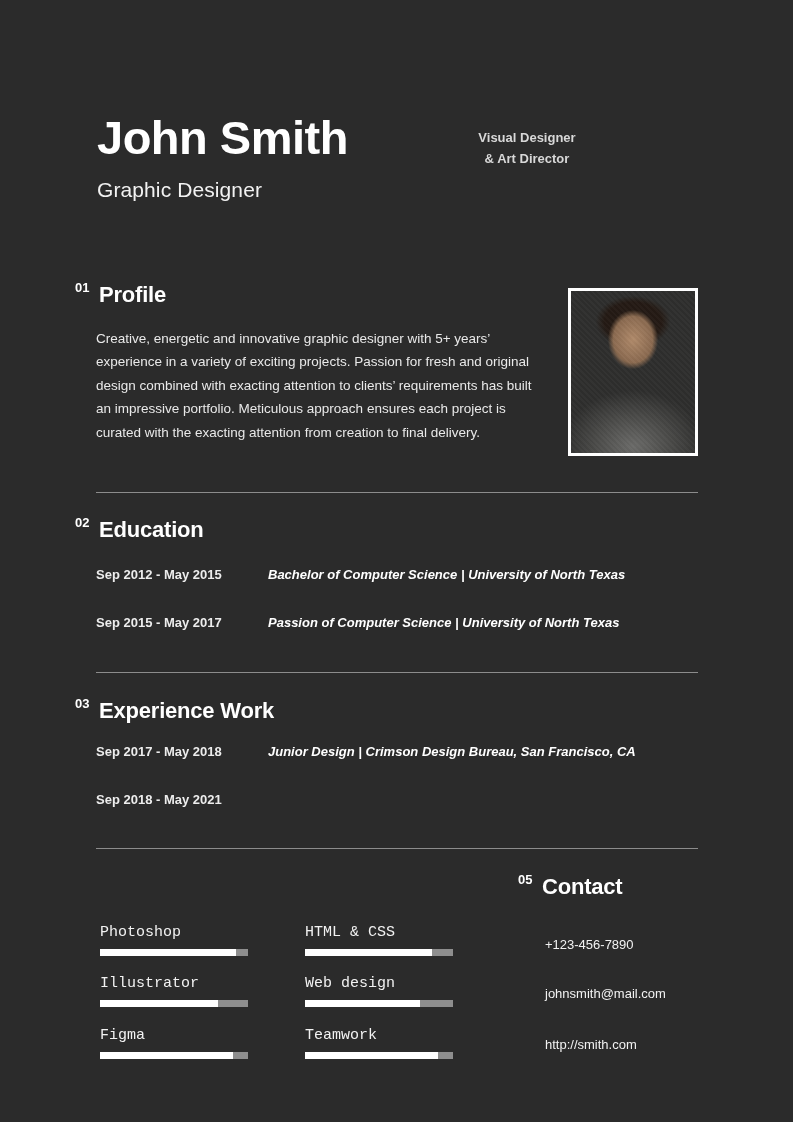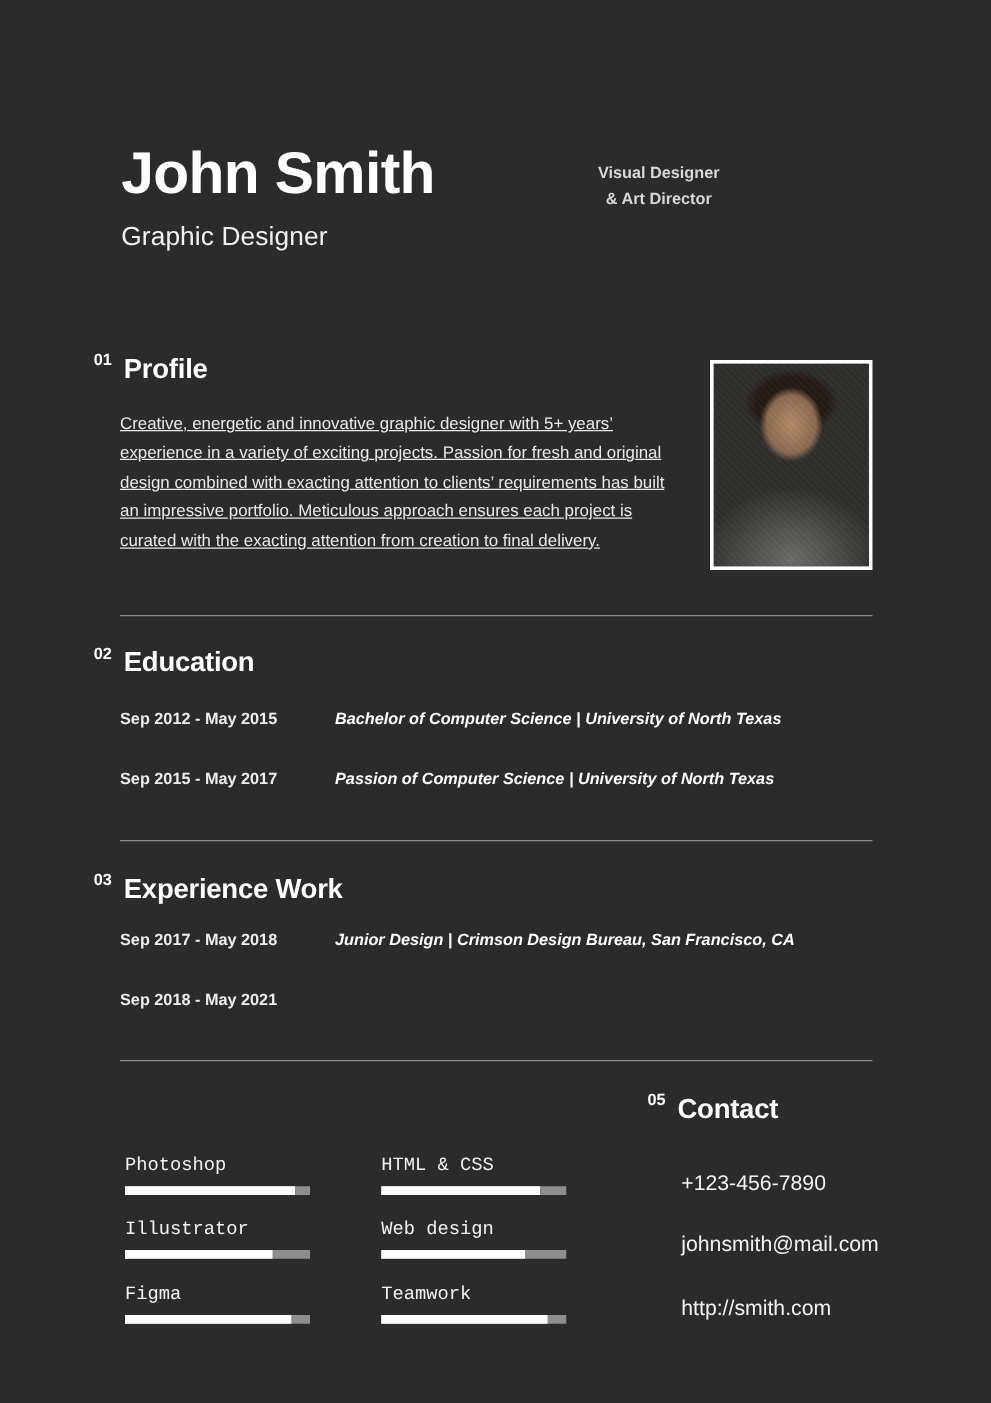--- a/index.html
+++ b/index.html
@@ -81,21 +81,20 @@
   
   #sec-profile { left: 75px; top: 246px; }
   .profile-text {
     position: absolute;
     left: 96px;
     top: 291px;
     width: 440px;
     font-size: 13.5px;
     line-height: 1.74;
     color: #e9e9e9;
-    text-decoration: underline;
   }
   .photo-frame {
     position: absolute;
     left: 568px;
     top: 252px;
     width: 130px;
     height: 168px;
     border: 3px solid #ffffff;
     box-sizing: border-box;
     overflow: hidden;
@@ -180,21 +179,21 @@
   #skill-1 { left: 100px; top: 939px; }
   #skill-2 { left: 100px; top: 991px; }
   #skill-3 { left: 305px; top: 888px; }
   #skill-4 { left: 305px; top: 939px; }
   #skill-5 { left: 305px; top: 991px; }
 
   
   .contact-item {
     position: absolute;
     left: 545px;
-    font-size: 17px;
+    font-size: 13px;
     color: #f2f2f2;
     white-space: nowrap;
   }
   #contact-0 { top: 901px; }
   #contact-1 { top: 950px; }
   #contact-2 { top: 1001px; }
 </style>
 </head>
 <body>
 

